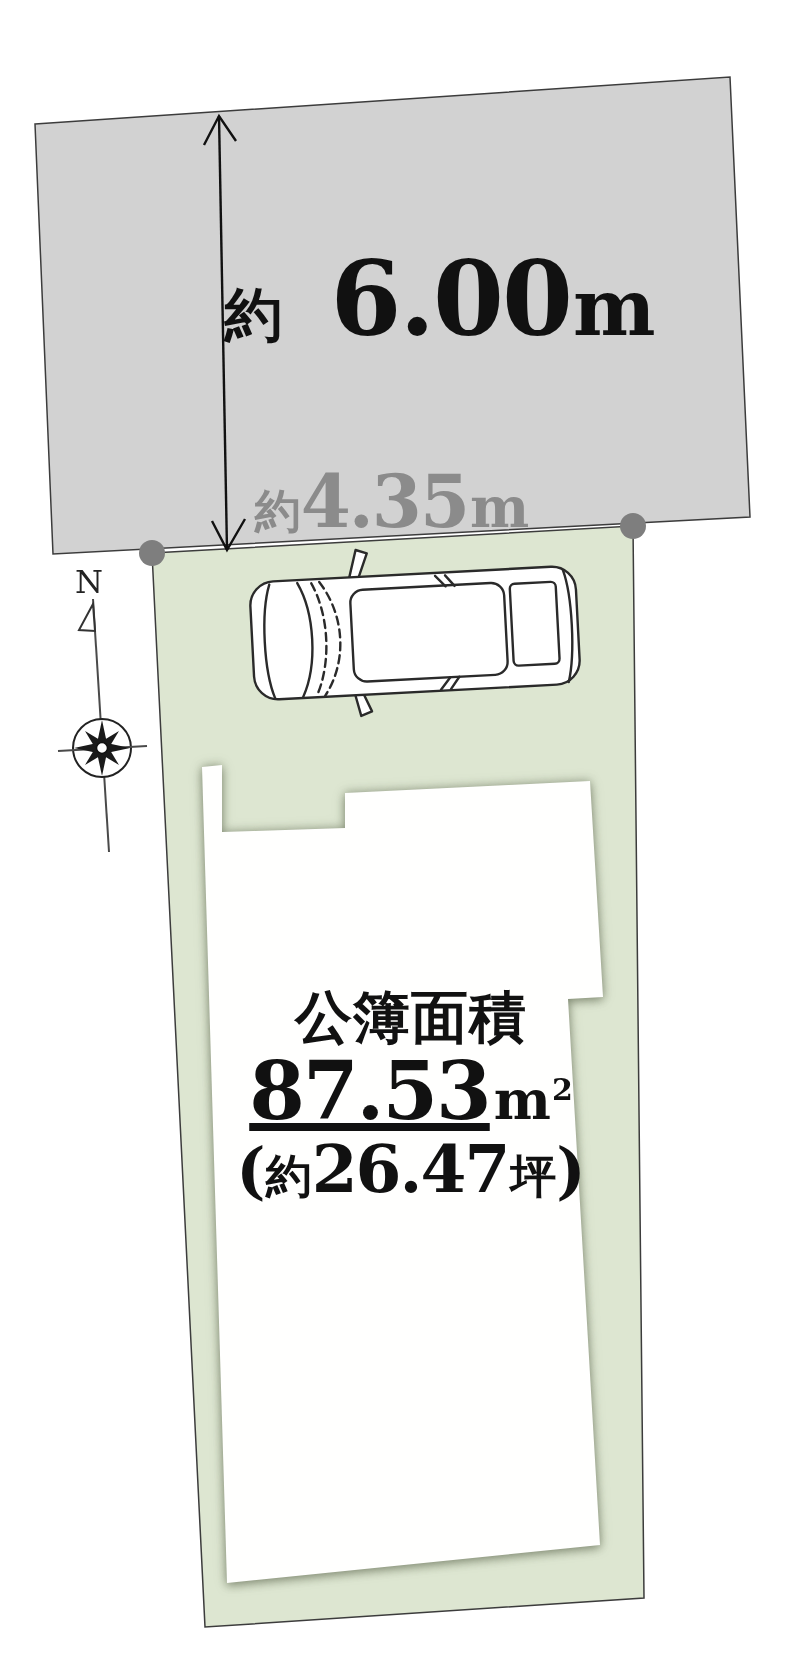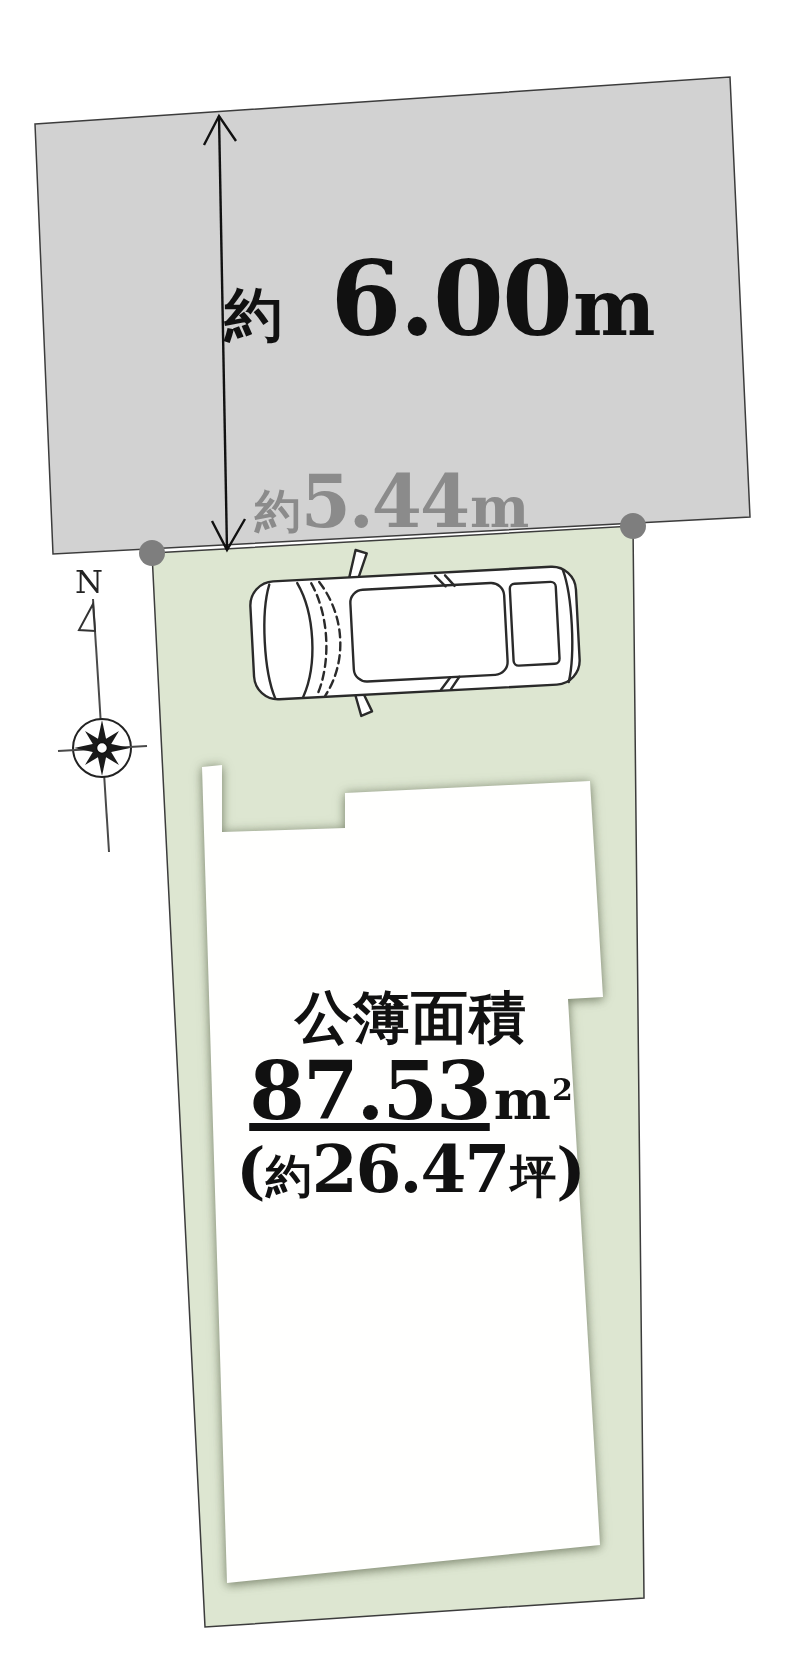--- a/index.html
+++ b/index.html
@@ -92,21 +92,21 @@
   </svg>
 
   <div class="txt dim600">
     <span class="approx">約</span>
       <span class="val">6.00</span>
       <span class="unit">m</span>
   </div>
 
   <div class="txt dim641">
     <span class="approx">約</span>
-      <span class="val">5.44</span>
+      <span class="val">4.35</span>
       <span class="unit">m</span>
   </div>
 
   <div class="txt area-label">
     <span>公簿面積</span>
   </div>
 
   <div class="txt area-value">
     <span class="val">87.53</span>
       <span class="unit">m</span>

